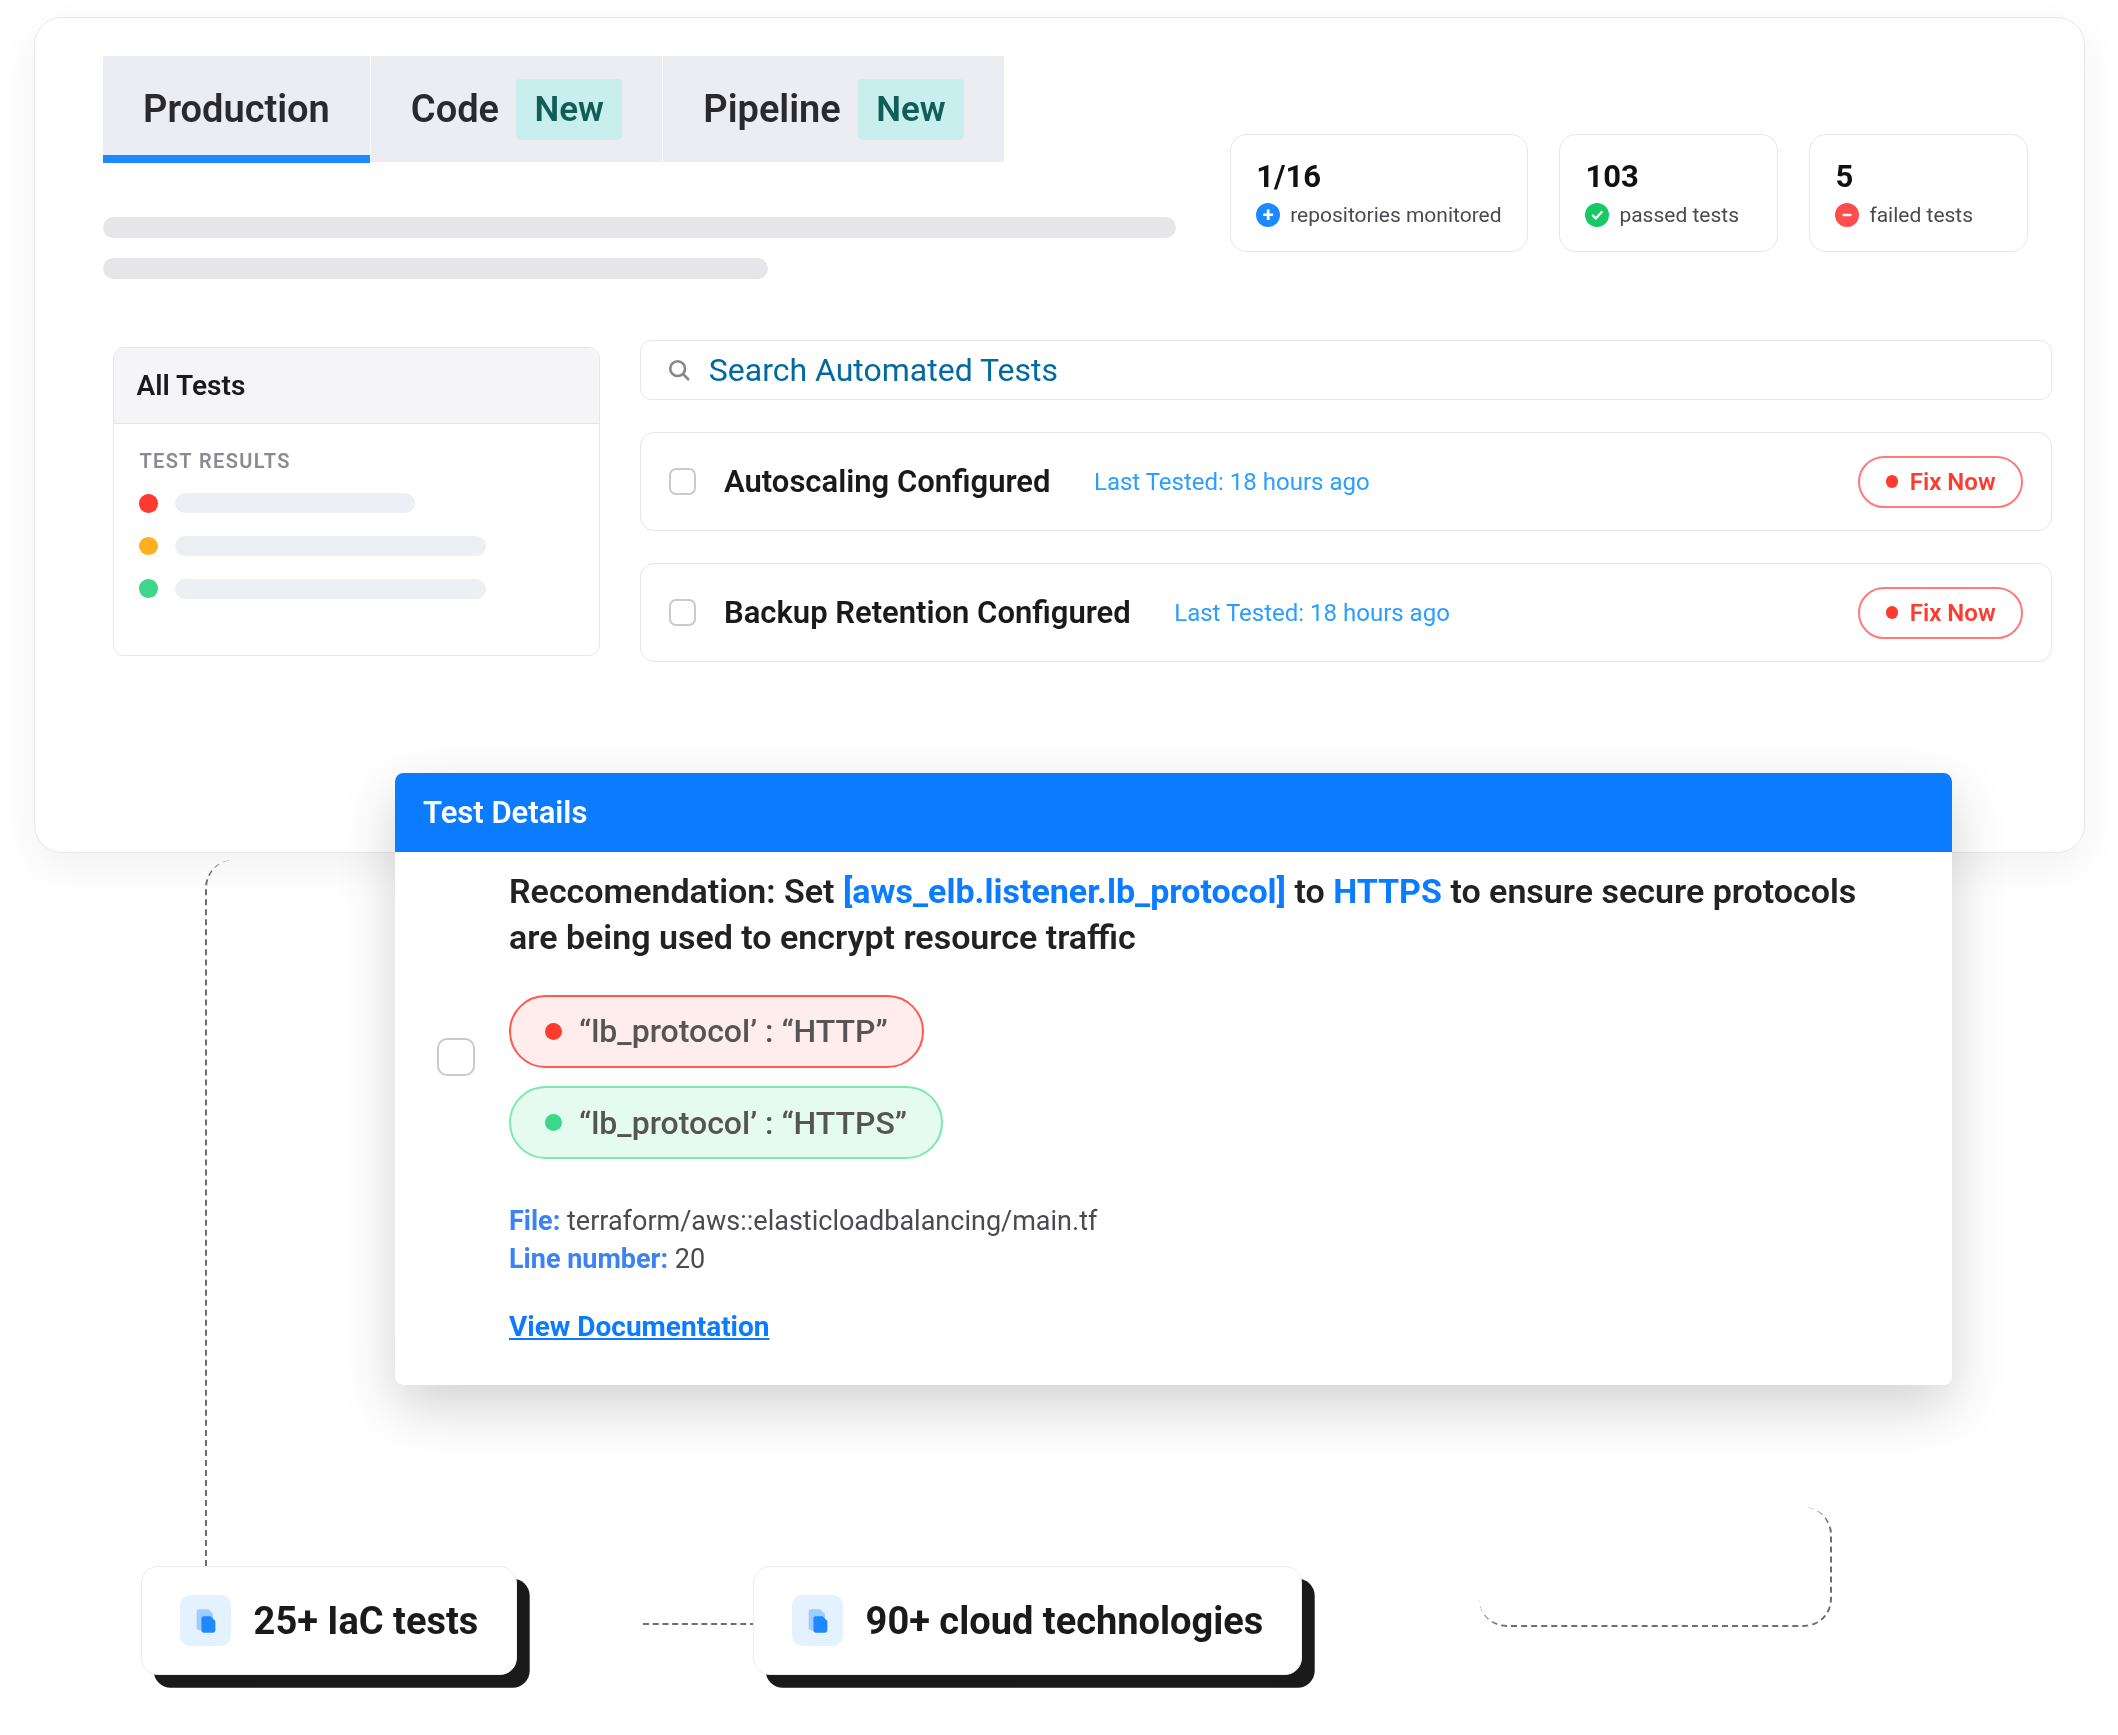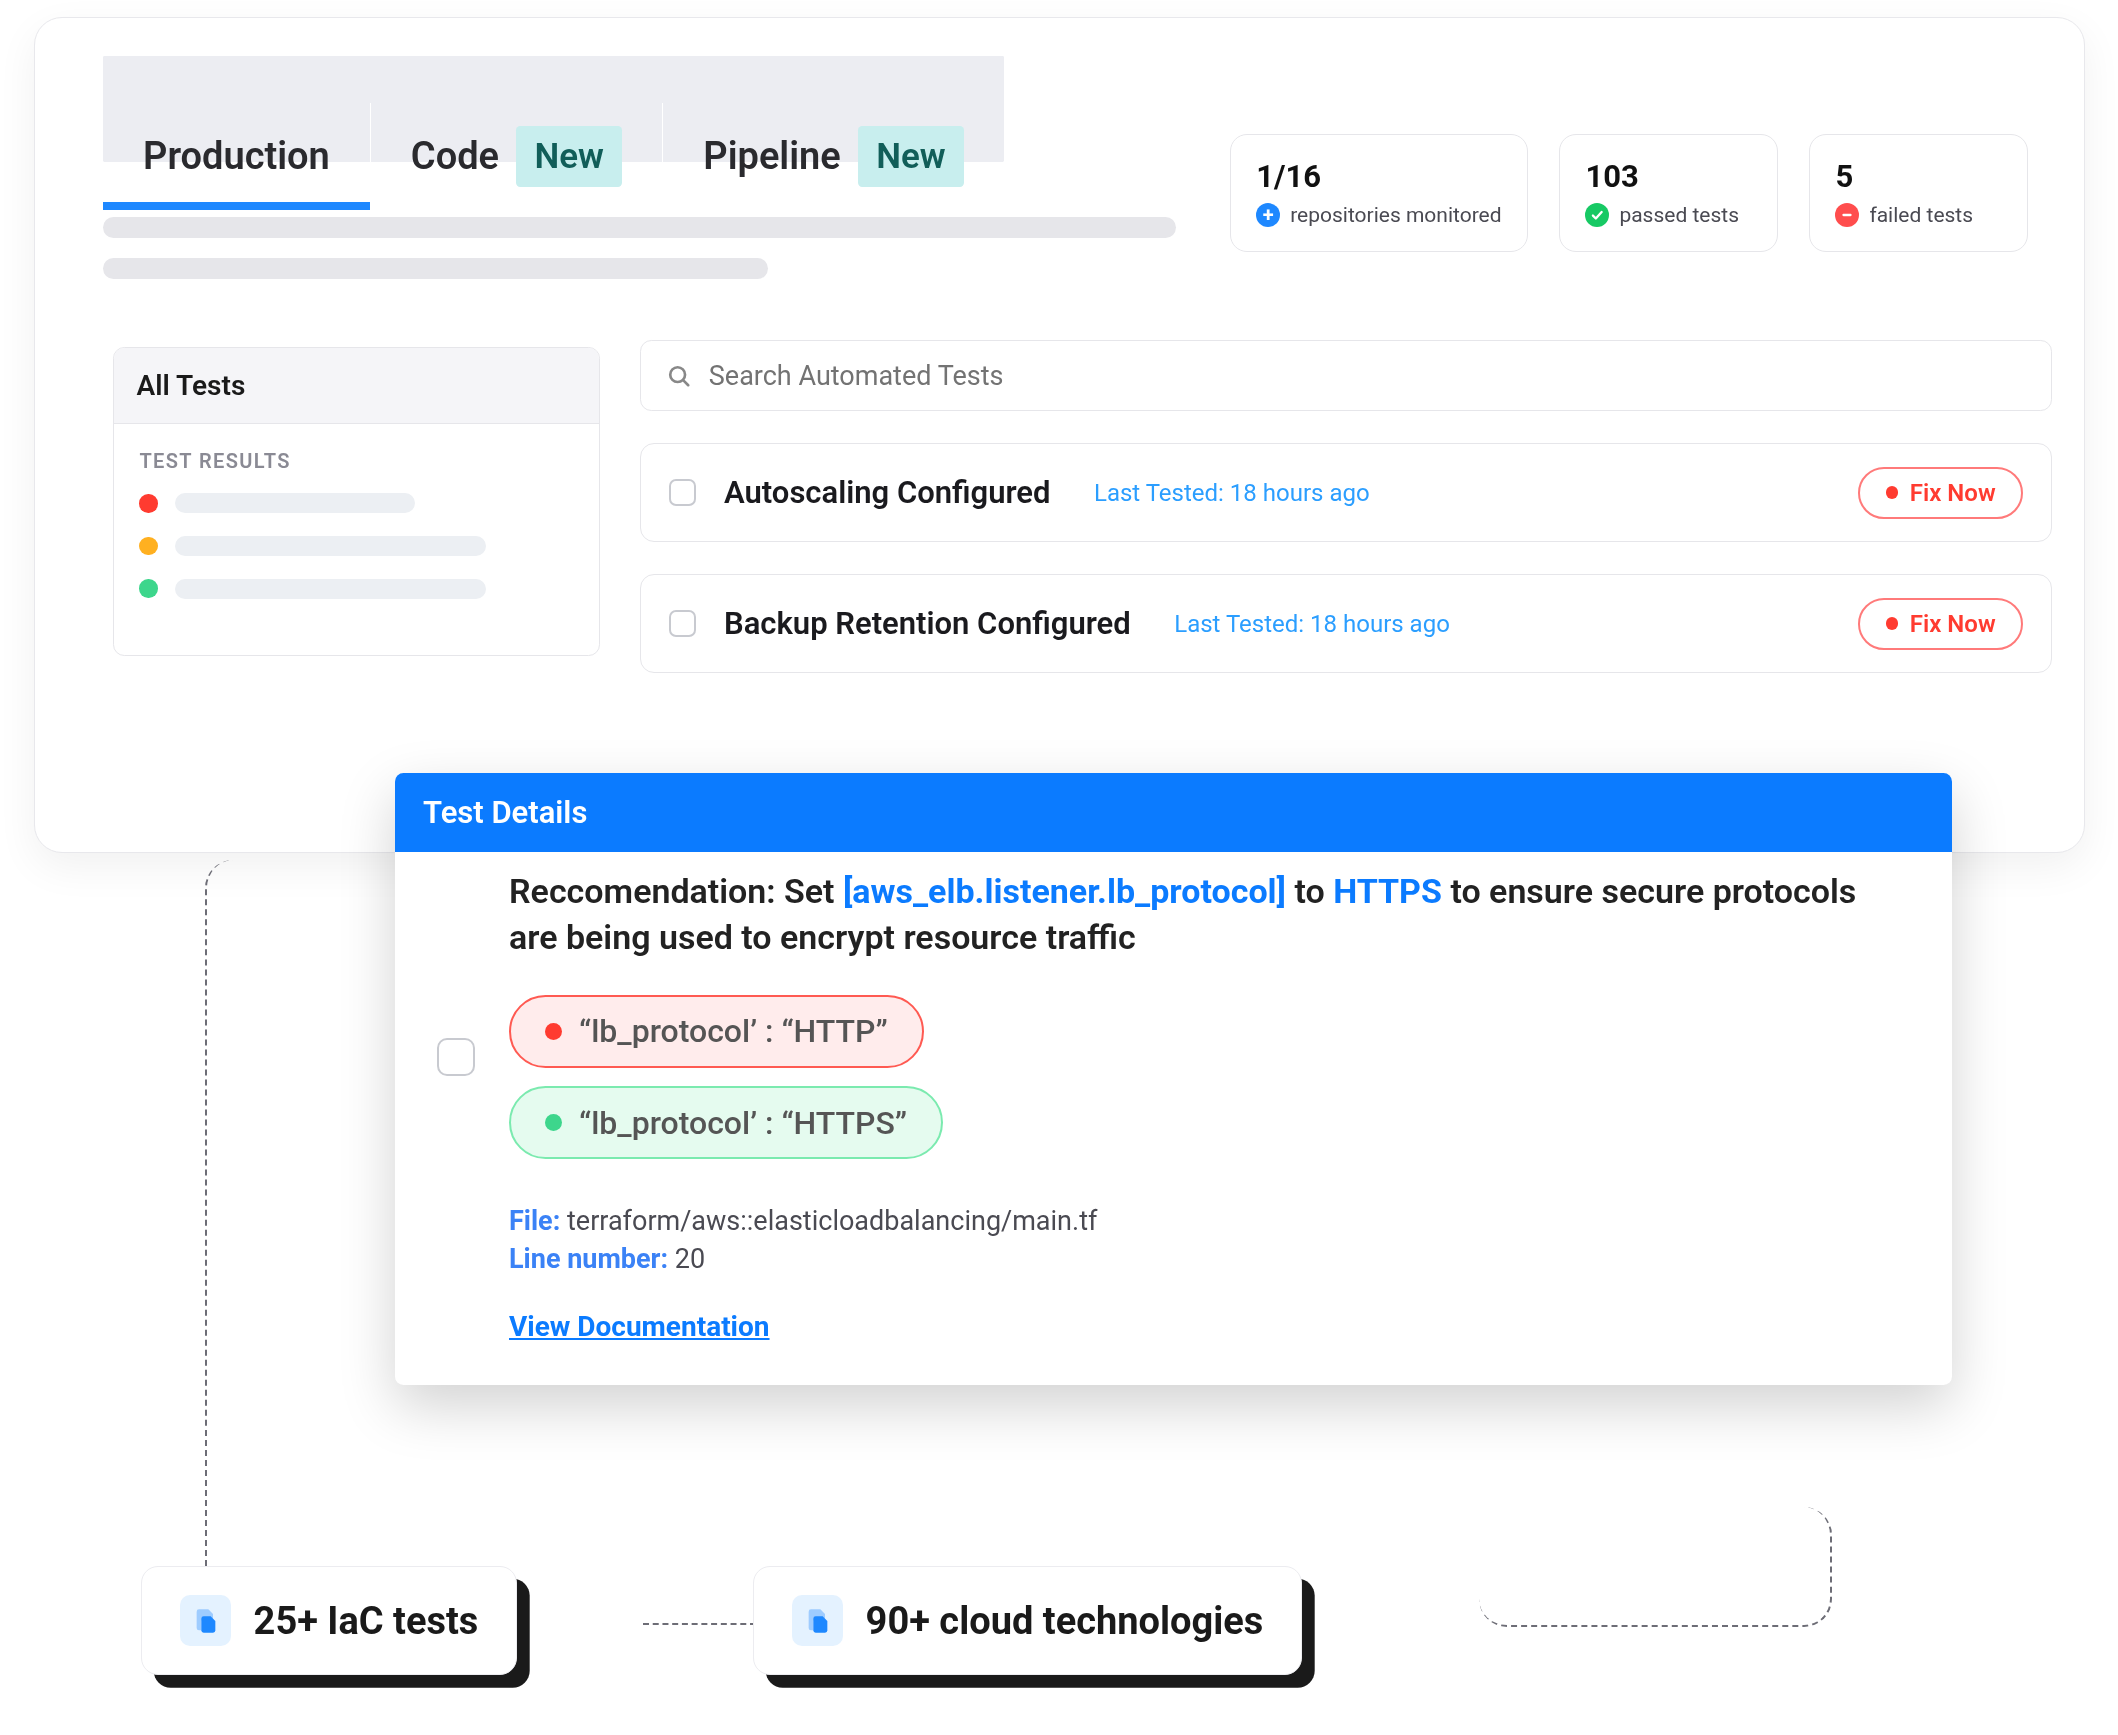--- a/index.html
+++ b/index.html
@@ -41,21 +41,20 @@
     display: flex;
     align-items: center;
     justify-content: center;
     padding: 0 40px;
     font-size: 38px;
     font-weight: 600;
     color: #2a2a2e;
     border-right: 1.4px solid #ffffff;
     position: relative;
     gap: 17px;
-    margin-top: 47px;
   }
   .tab:last-child { border-right: none; }
   .tab.active::after {
     content:"";
     position:absolute;
     left:0; right:0; bottom:-1.4px;
     height: 8.5px;
     background:#1e88ff;
   }
   .tab .new-badge {
@@ -168,29 +167,29 @@
   }
 
   
   .content-col {
     position:absolute;
     left: 605px;
     top: 322px;
     width: 1412px;
   }
   .search-bar {
-    height: 71px;
+    height: 60px;
     border:1.4px solid #e6e6ea;
     border-radius: 11.3px;
     display:flex;
     align-items:center;
     padding: 0 25.4px;
     gap: 17px;
-    color:#737373;
-    font-size: 27px;
+    color:#0369a1;
+    font-size: 32px;
   }
   .search-bar svg { width:25.4px; height:25.4px; stroke:#888; }
 
   .test-row {
     margin-top: 32px;
     height: 99px;
     border:1.4px solid #e6e6ea;
     border-radius: 14px;
     display:flex;
     align-items:center;

